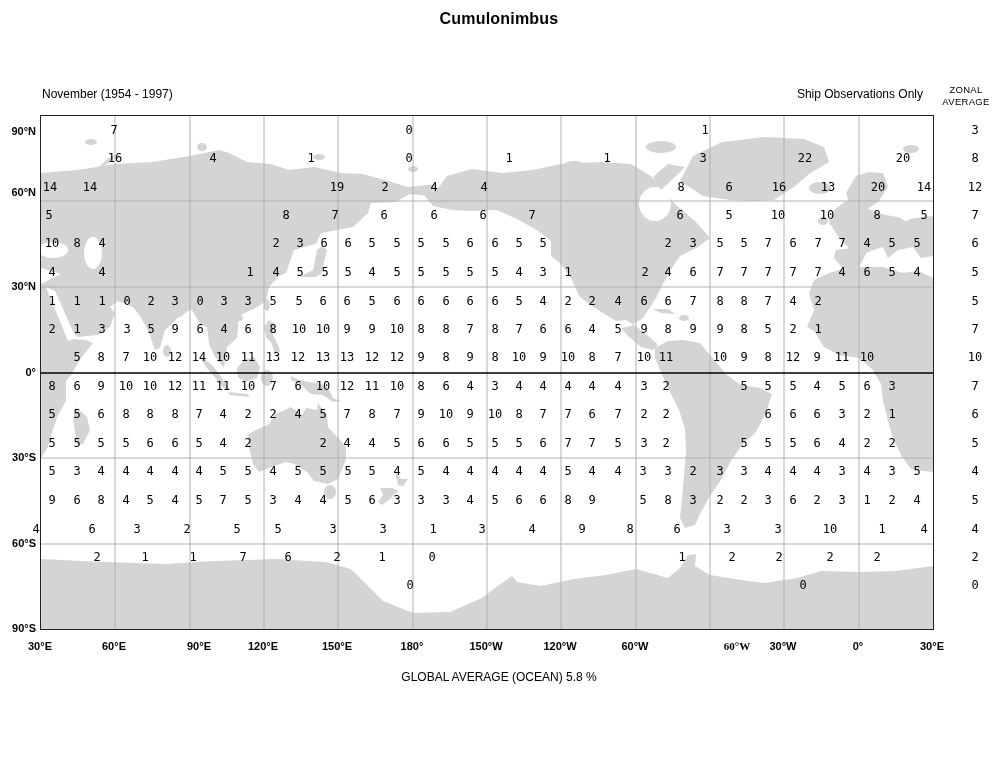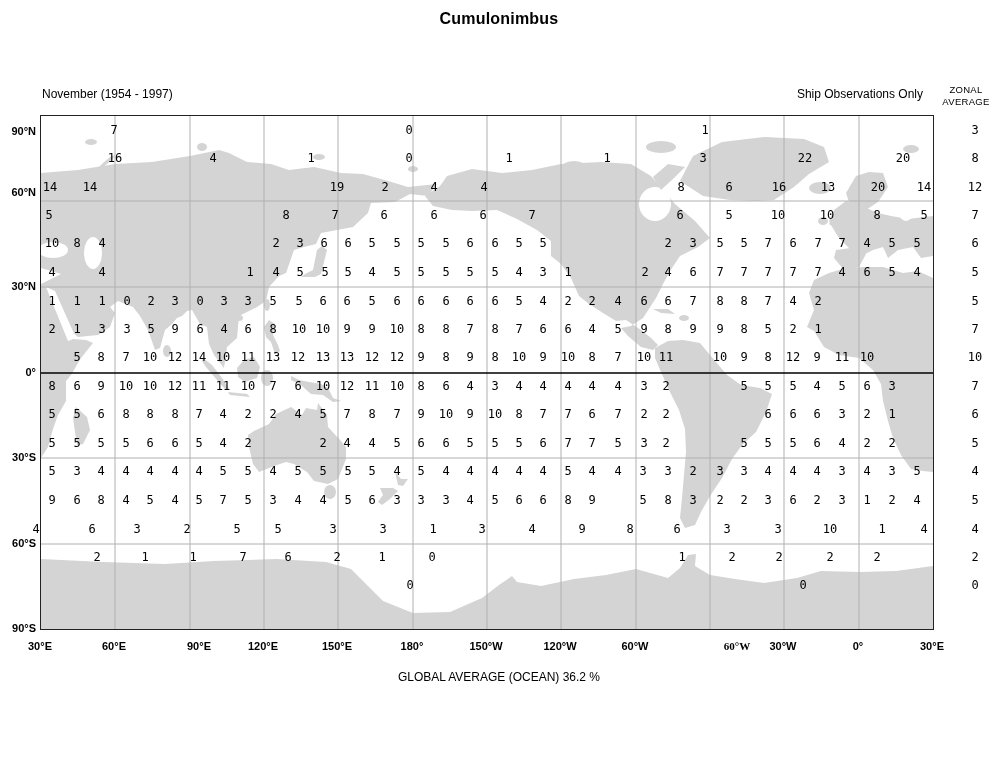--- a/index.html
+++ b/index.html
@@ -553,14 +553,14 @@
       <span class="lon-label" style="left: 412px;">180°</span>
       <span class="lon-label" style="left: 486px;">150°W</span>
       <span class="lon-label" style="left: 560px;">120°W</span>
       <span class="lon-label" style="left: 635px;">60°W</span>
       <span class="lon-label" style="left: 737px; font-family: Liberation Serif, serif;">60°W</span>
       <span class="lon-label" style="left: 783px;">30°W</span>
       <span class="lon-label" style="left: 858px;">0°</span>
       <span class="lon-label" style="left: 932px;">30°E</span>
     </div>
 
-  <div class="global-avg">GLOBAL AVERAGE (OCEAN)   36.2 %</div>
+  <div class="global-avg">GLOBAL AVERAGE (OCEAN)   5.8 %</div>
 </div>
 
 </body></html>

